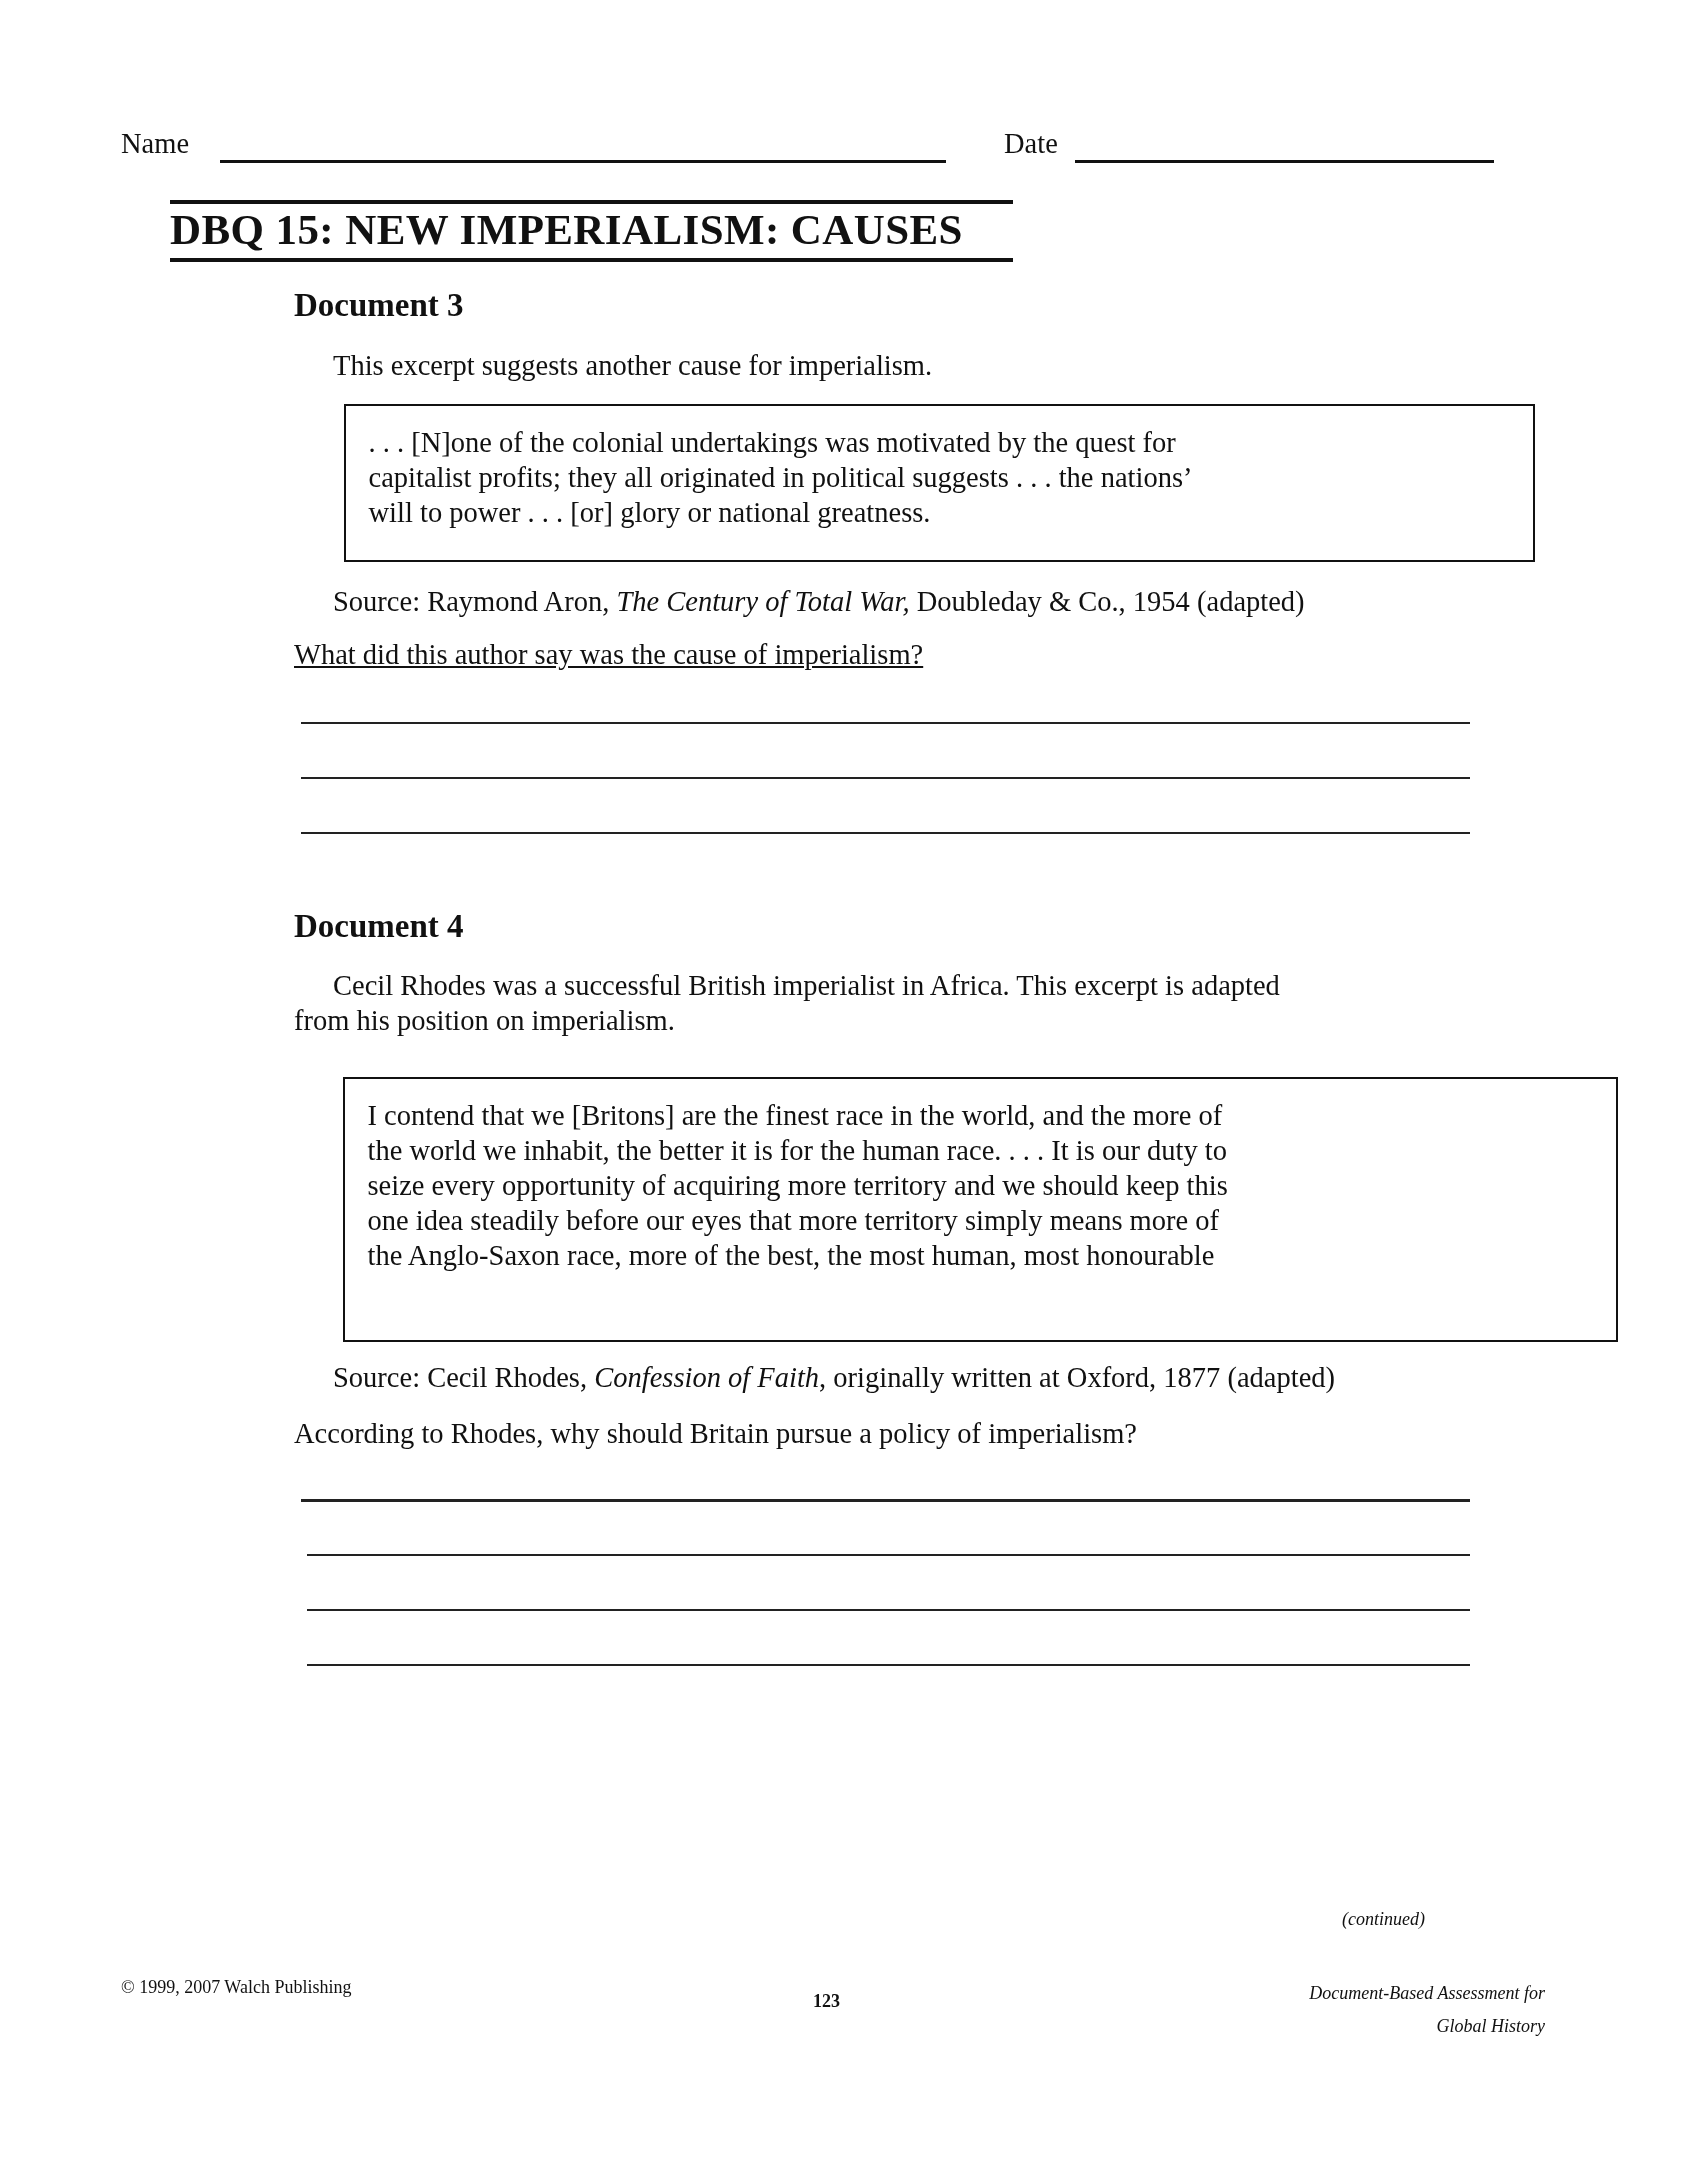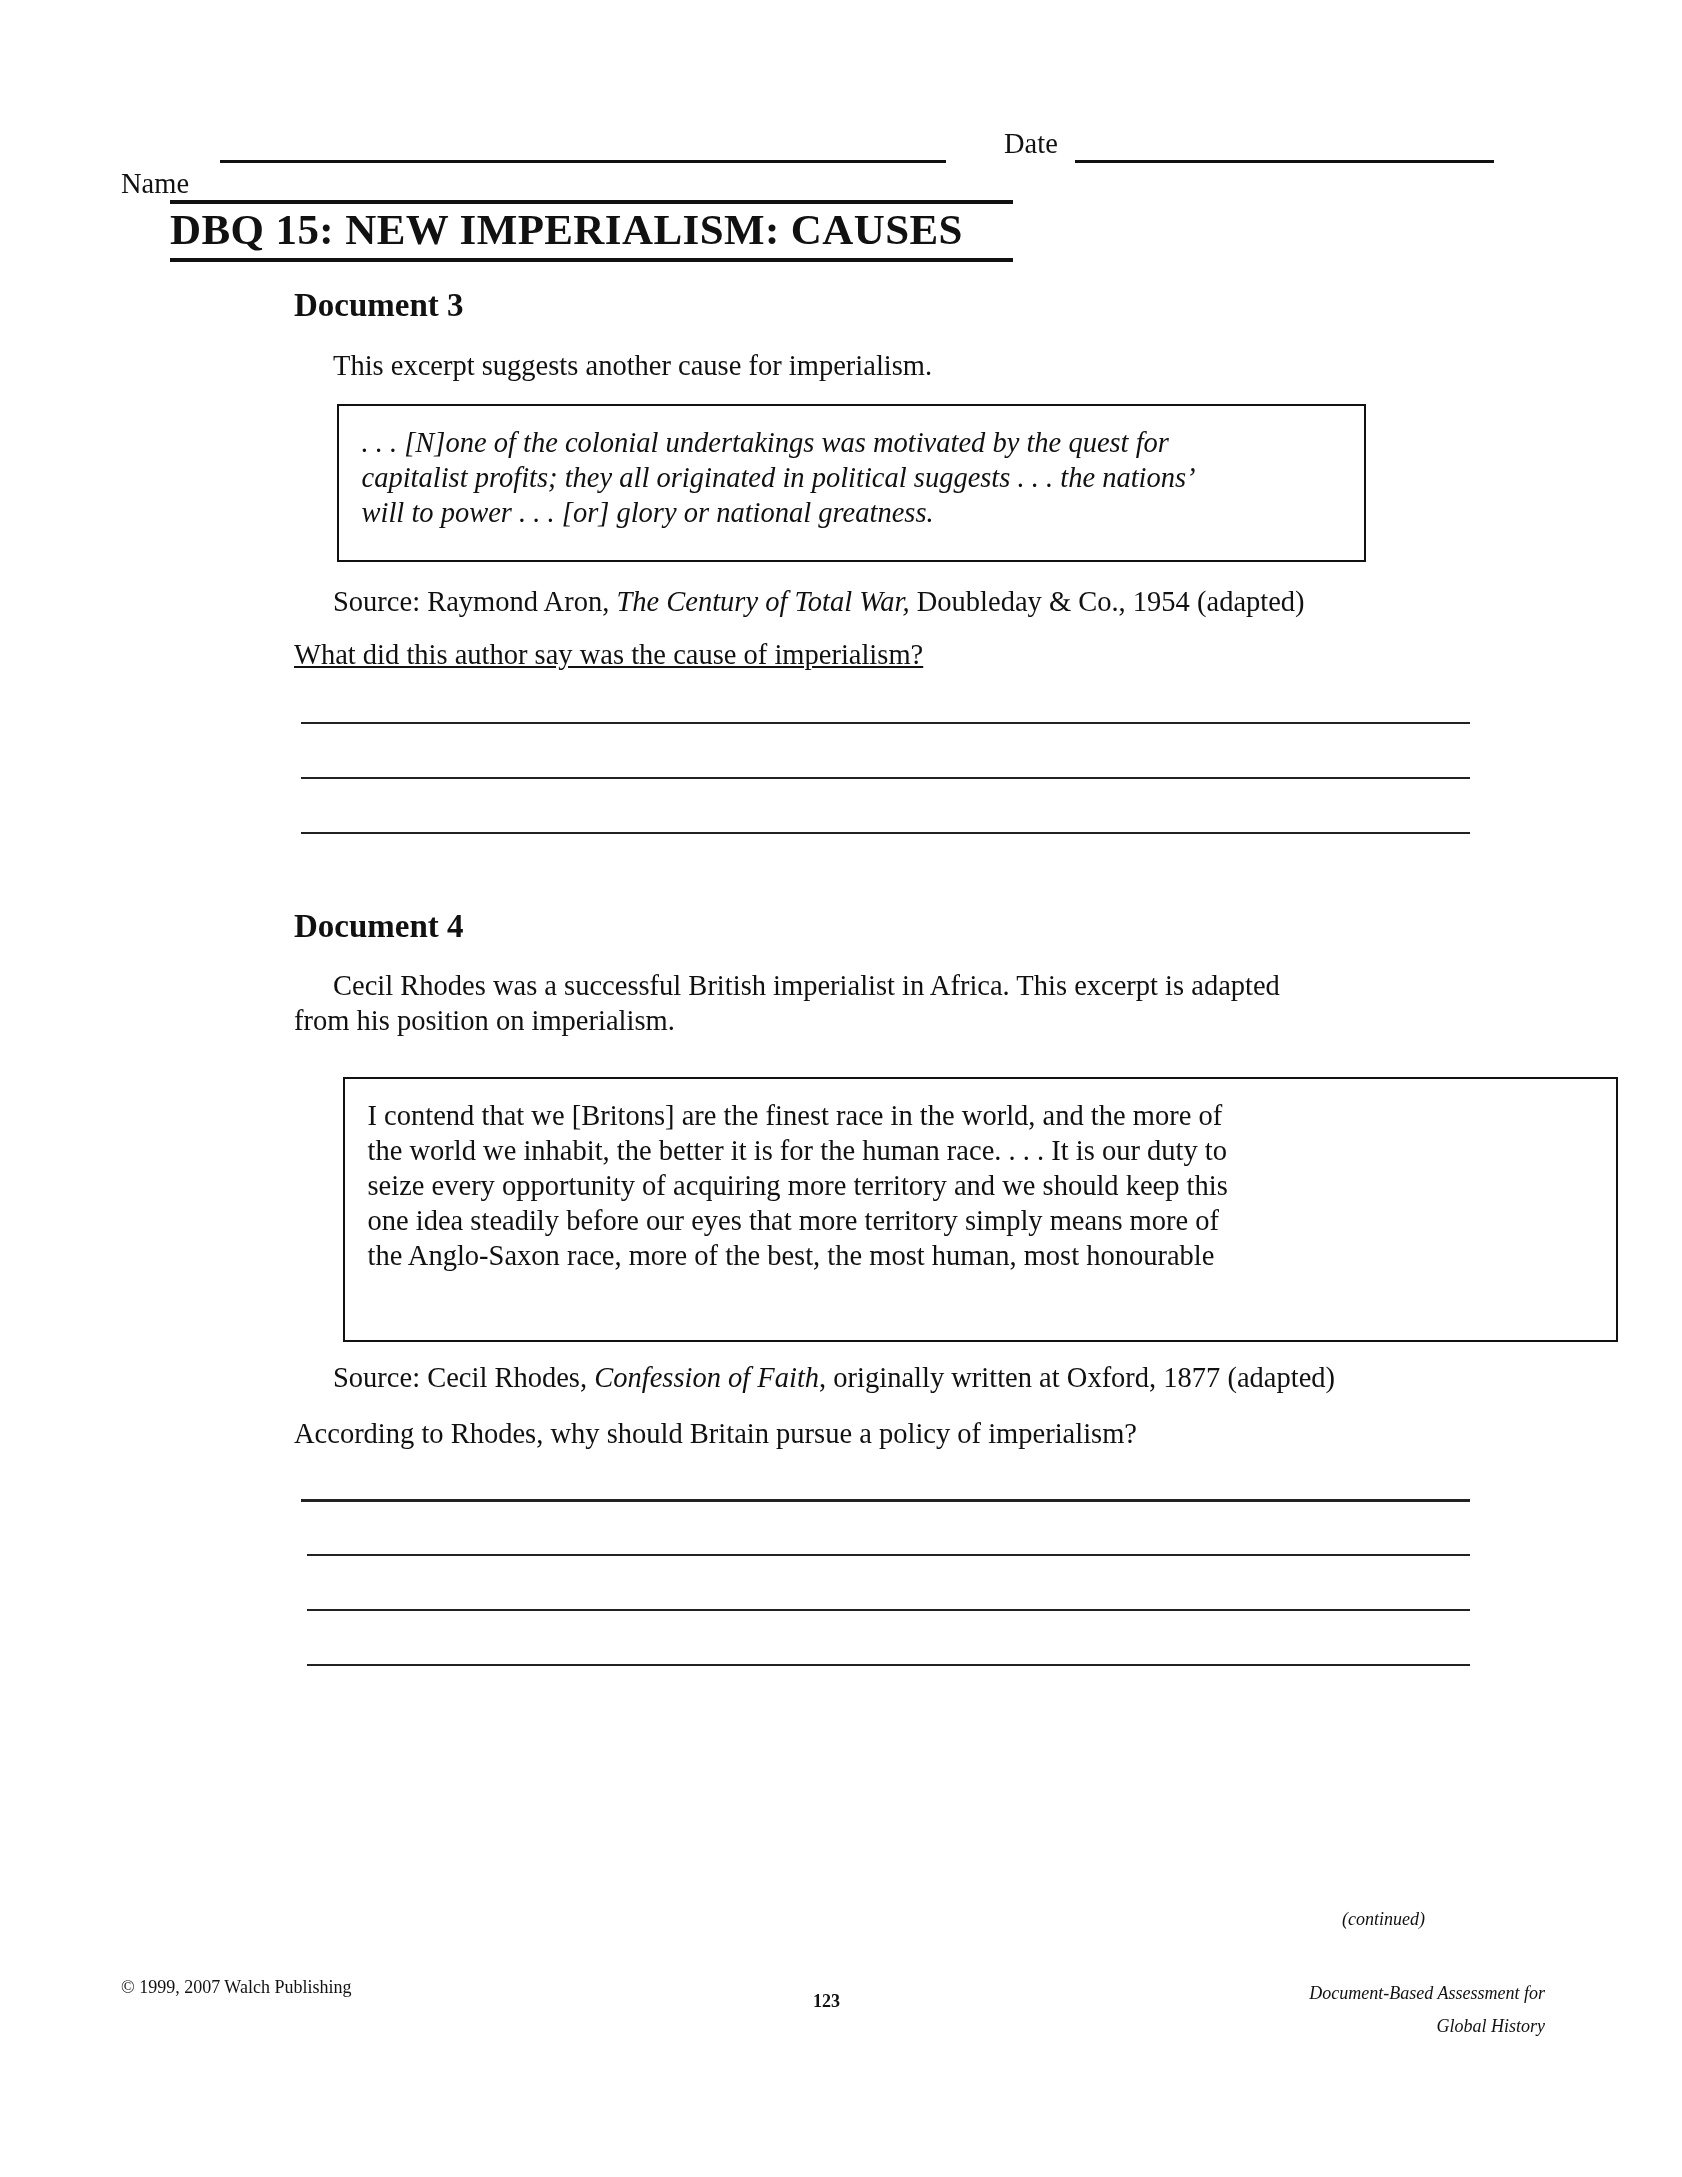--- a/index.html
+++ b/index.html
@@ -14,33 +14,33 @@
   .box { position:absolute; border:2.6px solid #111; box-sizing:border-box; }
   .box .inner { position:absolute; left:22.5px; top:19px; font-size:28.5px; line-height:35px; }
   .box .inner div { white-space:nowrap; }
   .answer-line { position:absolute; height:1.7px; background:#222; }
   .foot { font-size:18px; white-space:nowrap; }
   i { font-style:italic;margin-top:13px; }
 </style>
 </head>
 <body>
 
-<div class="abs hdr-label" style="left:121px; top:128px;margin-top:40px;">Name</div>
+<div class="abs hdr-label" style="left:121px; top:128px;">Name</div>
 <div class="rule" style="left:220px; top:160px; width:726px; height:2.6px;"></div>
 <div class="abs hdr-label" style="left:1004px; top:128px;">Date</div>
 <div class="rule" style="left:1075px; top:160px; width:419px; height:2.6px;"></div>
 
 <div class="rule" style="left:170px; top:200px; width:843px; height:4.3px;"></div>
 <div class="abs title" style="left:170px; top:205px;">DBQ 15: NEW IMPERIALISM: CAUSES</div>
 <div class="rule" style="left:170px; top:258px; width:843px; height:4.3px;"></div>
 
 <div class="abs doc-heading" style="left:294px; top:287px;">Document 3</div>
 <div class="abs txt" style="left:333px; top:348px;">This excerpt suggests another cause for imperialism.</div>
 
-<div class="box" style="left:337px; top:404px; width:1029px; height:158px;font-style:italic;">
+<div class="box" style="left:344px; top:404px; width:1191px; height:158px;">
   <div class="inner">
     <div>. . . [N]one of the colonial undertakings was motivated by the quest for</div>
     <div>capitalist profits; they all originated in political suggests . . . the nations’</div>
     <div>will to power . . . [or] glory or national greatness.</div>
   </div>
 </div>
 
 <div class="abs txt" style="left:333px; top:584px;">
   <span>Source: Raymond Aron, </span><i>The Century of Total War,</i><span> Doubleday &amp; Co., 1954 (adapted)</span>
 </div>

